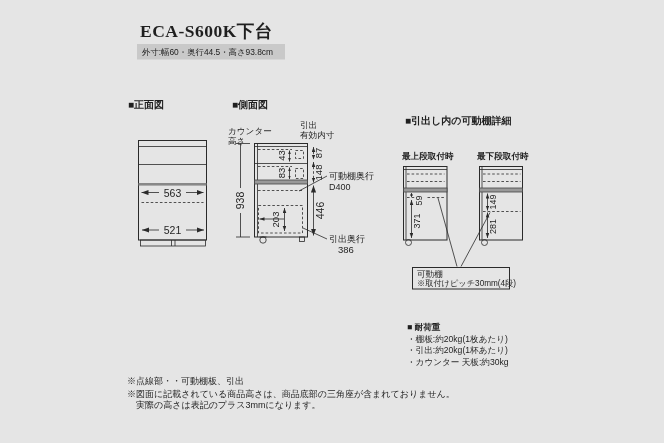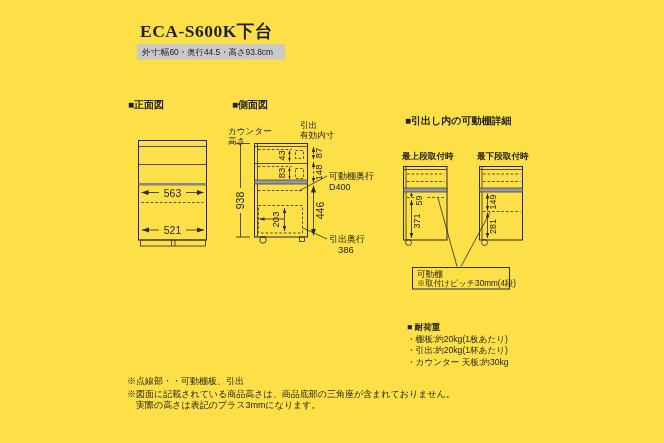--- a/index.html
+++ b/index.html
@@ -1,16 +1,16 @@
 <!DOCTYPE html>
 <html><head>
 <meta charset="utf-8">
 <style>
   html,body{margin:0;padding:0;background:#ffffff;}
-  #page{position:relative;width:664px;height:443px;background:#fde047;overflow:hidden;
+  #page{position:relative;width:664px;height:443px;background:#e5e5e5;overflow:hidden;
         font-family:"Liberation Sans", sans-serif;}
   svg{position:absolute;left:0;top:0;}
   svg text{fill:#1f1f1f;font-family:"Liberation Sans", sans-serif;}
   .title-t{font-family:"Liberation Serif", serif;font-size:17.5px;font-weight:600;letter-spacing:.5px;}
   .sub-t{font-size:8.4px;fill:#222;}
   .hd{font-size:10px;font-weight:bold;}
   .hd-s{font-size:8.6px;font-weight:bold;}
   .jp{font-size:8.6px;}
   .jp9{font-size:9px;}
   .num{font-size:10.5px;}

